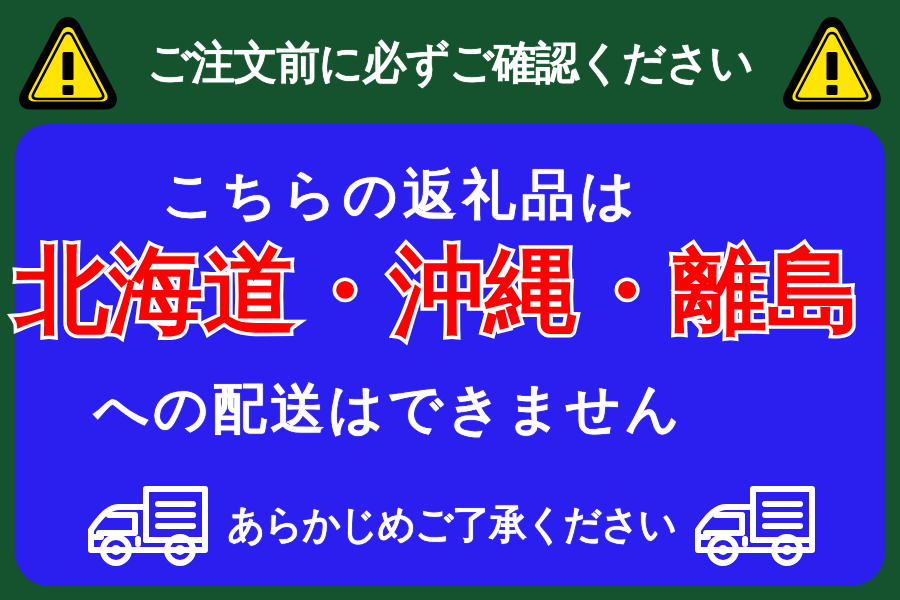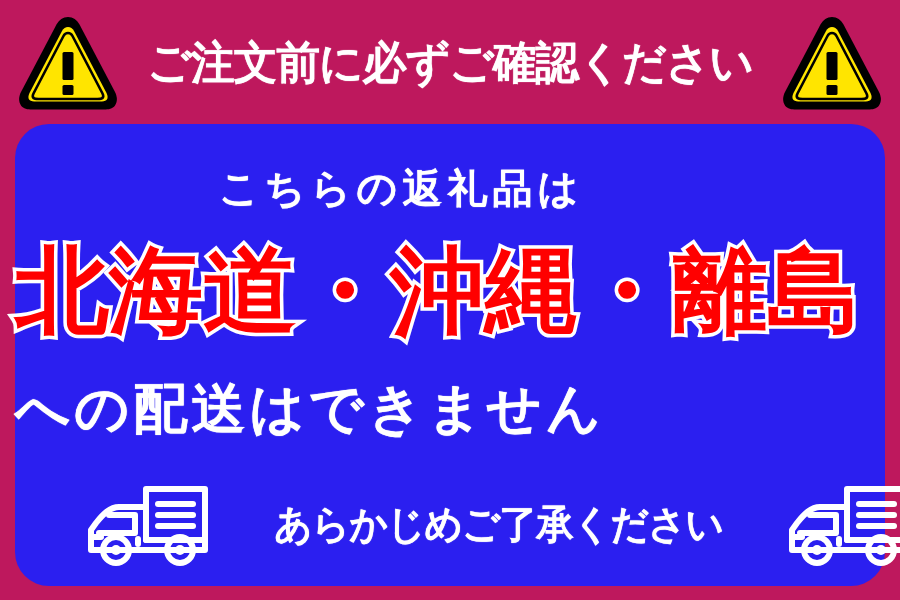--- a/index.html
+++ b/index.html
@@ -4,21 +4,21 @@
 <style>
   html, body {
     margin: 0;
     padding: 0;
     background: #000080;
   }
   #shipping-notice-banner {
     position: relative;
     width: 900px;
     height: 600px;
-    background: #be185d;
+    background: #14532d;
     overflow: hidden;
     font-family: "DejaVu Sans", "Liberation Sans", sans-serif;
     -webkit-font-smoothing: none;
   }
 
   
   .header-bar {
     position: absolute;
     left: 0;
     top: 0;
@@ -57,21 +57,21 @@
     border-radius: 34px;
   }
 
   .line-1 {
     position: absolute;
     left: 0;
     top: 44px;
     width: 772px;
     text-align: center;
     color: #ffffff;
-    font-size: 40px;
+    font-size: 54px;
     font-weight: bold;
     letter-spacing: 5px;
     line-height: 1;
     white-space: nowrap;
     text-shadow: 0 0 1px #ffffff;
   }
 
   .line-2 {
     position: absolute;
     left: 0;
@@ -86,20 +86,21 @@
     white-space: nowrap;
     -webkit-text-stroke: 7px #ffffff;
     paint-order: stroke fill;
   }
 
   .line-3 {
     position: absolute;
     left: 0;
     top: 258px;
     width: 748px;
+    text-align: center;
     color: #ffffff;
     font-size: 54px;
     font-weight: bold;
     letter-spacing: 4px;
     line-height: 1;
     white-space: nowrap;
     text-shadow: 0 0 1px #ffffff;
   }
 
   
@@ -107,21 +108,20 @@
     position: absolute;
     left: 0;
     top: 350px;
     width: 870px;
     height: 100px;
     display: flex;
     align-items: center;
     justify-content: space-between;
     padding: 0 68px;
     box-sizing: border-box;
-    gap: 47px;
   }
   .truck-icon {
     width: 130px;
     height: 84px;
     flex: 0 0 auto;
     display: block;
   }
   .line-4 {
     color: #ffffff;
     font-size: 40px;

